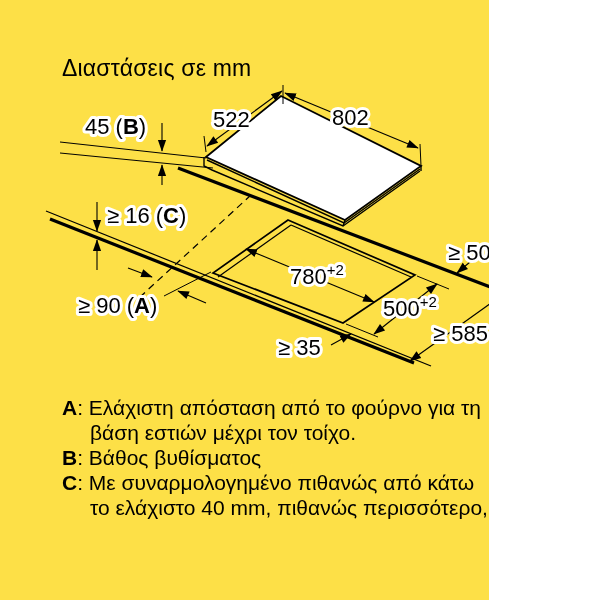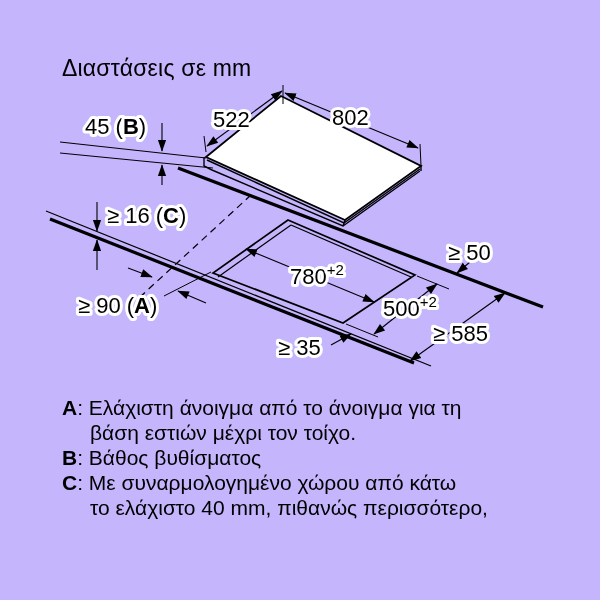--- a/index.html
+++ b/index.html
@@ -1,17 +1,17 @@
 <!DOCTYPE html>
 <html><head>
 <meta charset="utf-8">
 <style>
   html,body { margin:0; padding:0; background:#fff; }
   .stage {
-    position:relative; width:600px; height:600px; background:#c4b5fd;
+    position:relative; width:489px; height:600px; background:#fde047;
     font-family:"Liberation Sans", sans-serif; color:#000; overflow:hidden;
   }
   .title {
     position:absolute; left:62px; top:55px;
     font-size:23px; letter-spacing:0.2px;
   }
   svg.diagram { position:absolute; left:0; top:0; }
   svg text {
     font-family:"Liberation Sans", sans-serif;
     font-size:22px; fill:#000;
@@ -103,20 +103,20 @@
 
       <text x="383" y="316"><tspan>500</tspan><tspan class="sup" dy="-9">+2</tspan></text>
 
       <text x="448" y="260">≥ 50</text>
       <text x="433" y="341">≥ 585</text>
       <text x="278" y="355">≥ 35</text>
     </g>
   </svg>
 
   <div class="notes">
-    <div class="note"><b>A</b><span class="colon">: </span><span>Ελάχιστη άνοιγμα από το άνοιγμα για τη</span><span class="cont">βάση εστιών μέχρι τον τοίχο.</span></div>
+    <div class="note"><b>A</b><span class="colon">: </span><span>Ελάχιστη απόσταση από το φούρνο για τη</span><span class="cont">βάση εστιών μέχρι τον τοίχο.</span></div>
 
     <div class="note"><b>B</b><span class="colon">: </span><span>Βάθος βυθίσματος</span></div>
 
-    <div class="note"><b>C</b><span class="colon">: </span><span>Με συναρμολογημένο χώρου από κάτω</span><span class="cont">το ελάχιστο 40 mm, πιθανώς περισσότερο,</span></div>
+    <div class="note"><b>C</b><span class="colon">: </span><span>Με συναρμολογημένο πιθανώς από κάτω</span><span class="cont">το ελάχιστο 40 mm, πιθανώς περισσότερο,</span></div>
   </div>
 
 </div>
 
 </body></html>

